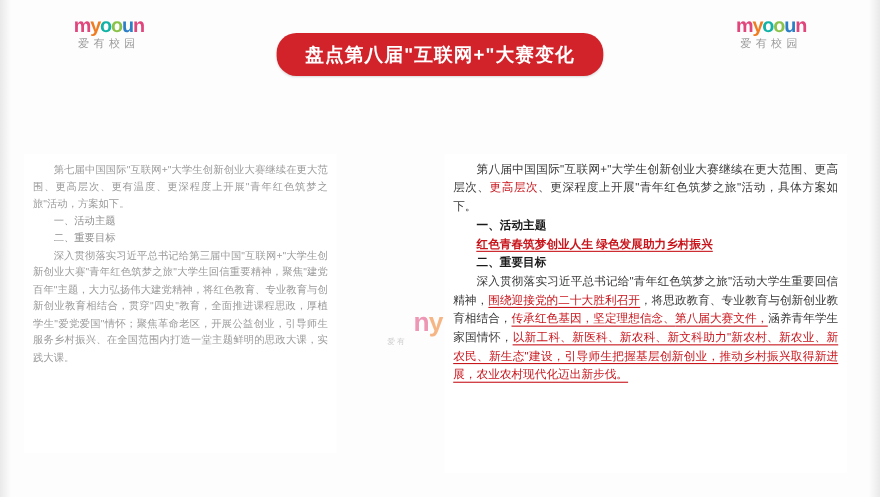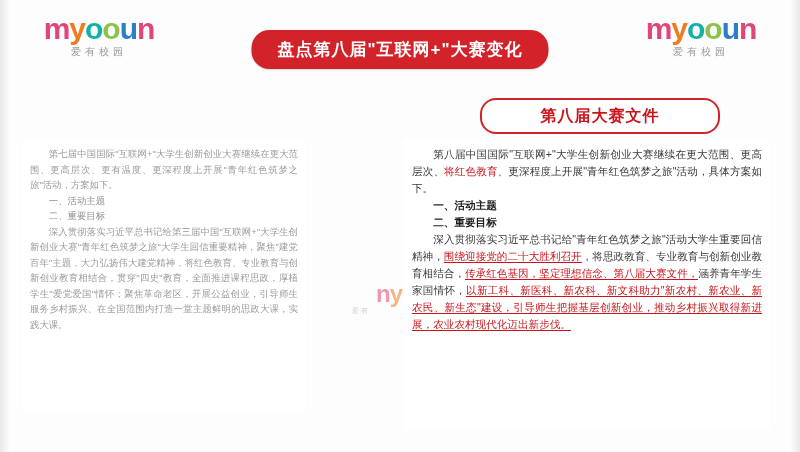--- a/index.html
+++ b/index.html
@@ -15,21 +15,21 @@
     box-sizing:border-box;
   }
   
   .logo{
     position:absolute;top:14px;
     width:150px;text-align:center;user-select:none;
   }
   .logo.left{left:24px;}
   .logo.right{right:24px;}
   .logo-word{
-    font-size:30px;font-weight:bold;letter-spacing:-1px;
+    font-size:18px;font-weight:bold;letter-spacing:-1px;
     line-height:1;
   }
   .logo-word .c1{color:#e0457b;}
   .logo-word .c2{color:#f07c22;}
   .logo-word .c3{color:#12b2a6;}
   .logo-word .c4{color:#8bc24a;}
   .logo-word .c5{color:#2c7fc7;}
   .logo-sub{
     margin-top:1px;font-size:10px;color:#9a9a9a;letter-spacing:4px;
   }
@@ -123,31 +123,31 @@
 
   <div class="logo right">
     <div class="logo-word">
       <span class="c1">m</span><span class="c2">y</span><span class="c3">o</span><span class="c4">o</span><span class="c5">u</span><span class="c1">n</span>
     </div>
     <div class="logo-sub">爱有校园</div>
   </div>
 
   <div class="title-pill">盘点第八届"互联网+"大赛变化</div>
 
-  <div class="col-head right">第八届大赛文件</div>
 
   <div class="doc left" id="doc-left">
       <p><span>第七届中国国际"互联网+"大学生创新创业大赛继续在更大范围、更高层次、更有温度、更深程度上开展"青年红色筑梦之旅"活动，方案如下。</span></p>
       <p class="hd"><span>一、活动主题</span></p>
       <p class="hd"><span>二、重要目标</span></p>
       <p><span>深入贯彻落实习近平总书记给第三届中国"互联网+"大学生创新创业大赛"青年红色筑梦之旅"大学生回信重要精神，聚焦"建党百年"主题，大力弘扬伟大建党精神，将红色教育、专业教育与创新创业教育相结合，贯穿"四史"教育，全面推进课程思政，厚植学生"爱党爱国"情怀；聚焦革命老区，开展公益创业，引导师生服务乡村振兴、在全国范围内打造一堂主题鲜明的思政大课，实践大课。</span></p>
     </div>
   <div class="doc right" id="doc-right">
-      <p><span>第八届中国国际"互联网+"大学生创新创业大赛继续在更大范围、更高层次、</span><span class="red">将红色教育</span><span>、更深程度上开展"青年红色筑梦之旅"活动，具体方案如下。</span></p>
+      <p><span>第八届中国国际"互联网+"大学生创新创业大赛继续在更大范围、更高层次、</span><span class="red">更高层次</span><span>、更深程度上开展"青年红色筑梦之旅"活动，具体方案如下。</span></p>
       <p class="hd"><span>一、活动主题</span></p>
+      <p class="hd"><span class="uline">红色青春筑梦创业人生 绿色发展助力乡村振兴</span></p>
       <p class="hd"><span>二、重要目标</span></p>
       <p><span>深入贯彻落实习近平总书记给"青年红色筑梦之旅"活动大学生重要回信精神，</span><span class="uline">围绕迎接党的二十大胜利召开</span><span>，将思政教育、专业教育与创新创业教育相结合，</span><span class="uline">传承红色基因，坚定理想信念、</span><span class="uline">第八届大赛文件，</span><span>涵养青年学生家国情怀，</span><span class="uline">以新工科、新医科、新农科、新文科助力"新农村、新农业、新农民、新生态"建设，引导师生把握基层创新创业，推动乡村振兴取得新进展，农业农村现代化迈出新步伐。</span></p>
     </div>
 
   <div class="watermark">
     <span class="w1">n</span><span class="w2">y</span>
   </div>
   <div class="watermark-sub">爱有</div>
 
 </div>

